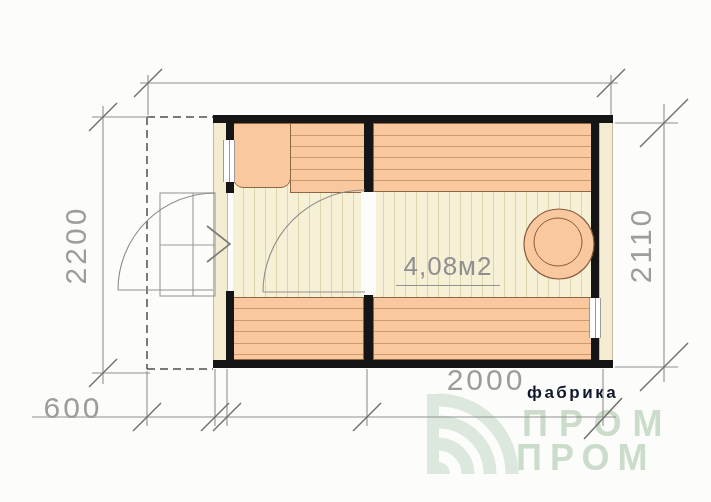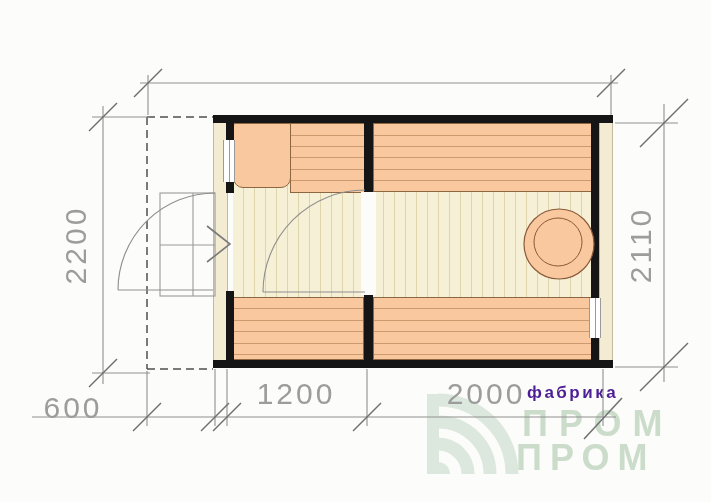--- a/index.html
+++ b/index.html
@@ -4,21 +4,21 @@
 <style>
   html,body{margin:0;padding:0;background:#e8e8e8;}
   .canvas{
     position:relative;width:711px;height:502px;overflow:hidden;
     background:#fcfcfa;
     font-family:"Liberation Sans", sans-serif;
   }
   .abs{position:absolute;}
   
   .logo-tagline{left:527px;top:383px;font-size:17px;font-weight:bold;
-    letter-spacing:2.5px;color:#4c1d95;}
+    letter-spacing:2.5px;color:#0f172a;}
   .logo-big{font-size:36px;font-weight:bold;color:#ccdccb;line-height:1;}
   .logo-line1{left:522px;top:406px;letter-spacing:11px;}
   .logo-line2{left:516px;top:440px;letter-spacing:8px;}
   
   .floor{background:repeating-linear-gradient(90deg,#f6f0d6 0 10px,#ded5ad 10px 11px);}
   .vest-floor{left:233px;top:123px;width:131px;height:237px;}
   .main-floor{left:373px;top:123px;width:219px;height:237px;}
   .bench{background:repeating-linear-gradient(180deg,#f9c89e 0 10.5px,#cd9a6d 10.5px 11.5px);
     border:1px solid #8d6742;box-sizing:border-box;}
   .bench-vest-top{left:290px;top:123px;width:75px;height:70px;}
@@ -47,21 +47,21 @@
   .window-right{left:589px;top:298px;width:12px;height:40px;}
   .glazing{position:absolute;left:50%;top:0;width:1px;height:100%;background:#9a9a9a;}
   
   .linework{left:0;top:0;}
   
   .dimtext{color:#9c9c9c;font-size:30px;letter-spacing:3px;white-space:nowrap;
     transform:translate(-50%,-50%);}
   .dim-4000{left:376px;top:62px;}
   .dim-600{left:73px;top:408px;}
   .dim-1200{left:296px;top:394px;}
-  .dim-2000{left:486px;top:394px;}
+  .dim-2000{left:486px;top:380px;}
   .dim-2200{left:76px;top:245px;transform:translate(-50%,-50%) rotate(-90deg);}
   .dim-2110{left:641px;top:245px;transform:translate(-50%,-50%) rotate(-90deg);}
   .roomtext{color:#8f8f8f;font-size:26px;letter-spacing:1px;text-align:center;
     border-bottom:1px solid #8f8f8f;padding-bottom:3px;white-space:nowrap;}
   .label-vest{left:254px;top:229px;width:102px;}
   .label-volume{left:381px;top:203px;width:134px;}
   .label-area{left:396px;top:251px;width:104px;}
 </style>
 </head>
 <body>
@@ -170,17 +170,17 @@
       <line x1="201" y1="431" x2="229" y2="403"></line>
       <line x1="213" y1="431" x2="241" y2="403"></line>
       <line x1="353" y1="431" x2="381" y2="403"></line>
       <line x1="584" y1="439" x2="622" y2="398"></line>
     </g>
   </svg>
 
   <div class="abs dimtext dim-2200">2200</div>
   <div class="abs dimtext dim-2110">2110</div>
   <div class="abs dimtext dim-600">600</div>
-  <div class="abs dimtext dim-1200">1200</div>
   <div class="abs dimtext dim-2000">2000</div>
 
+  <div class="abs roomtext label-area">4,08м2</div>
 
 </div>
 
 </body></html>

